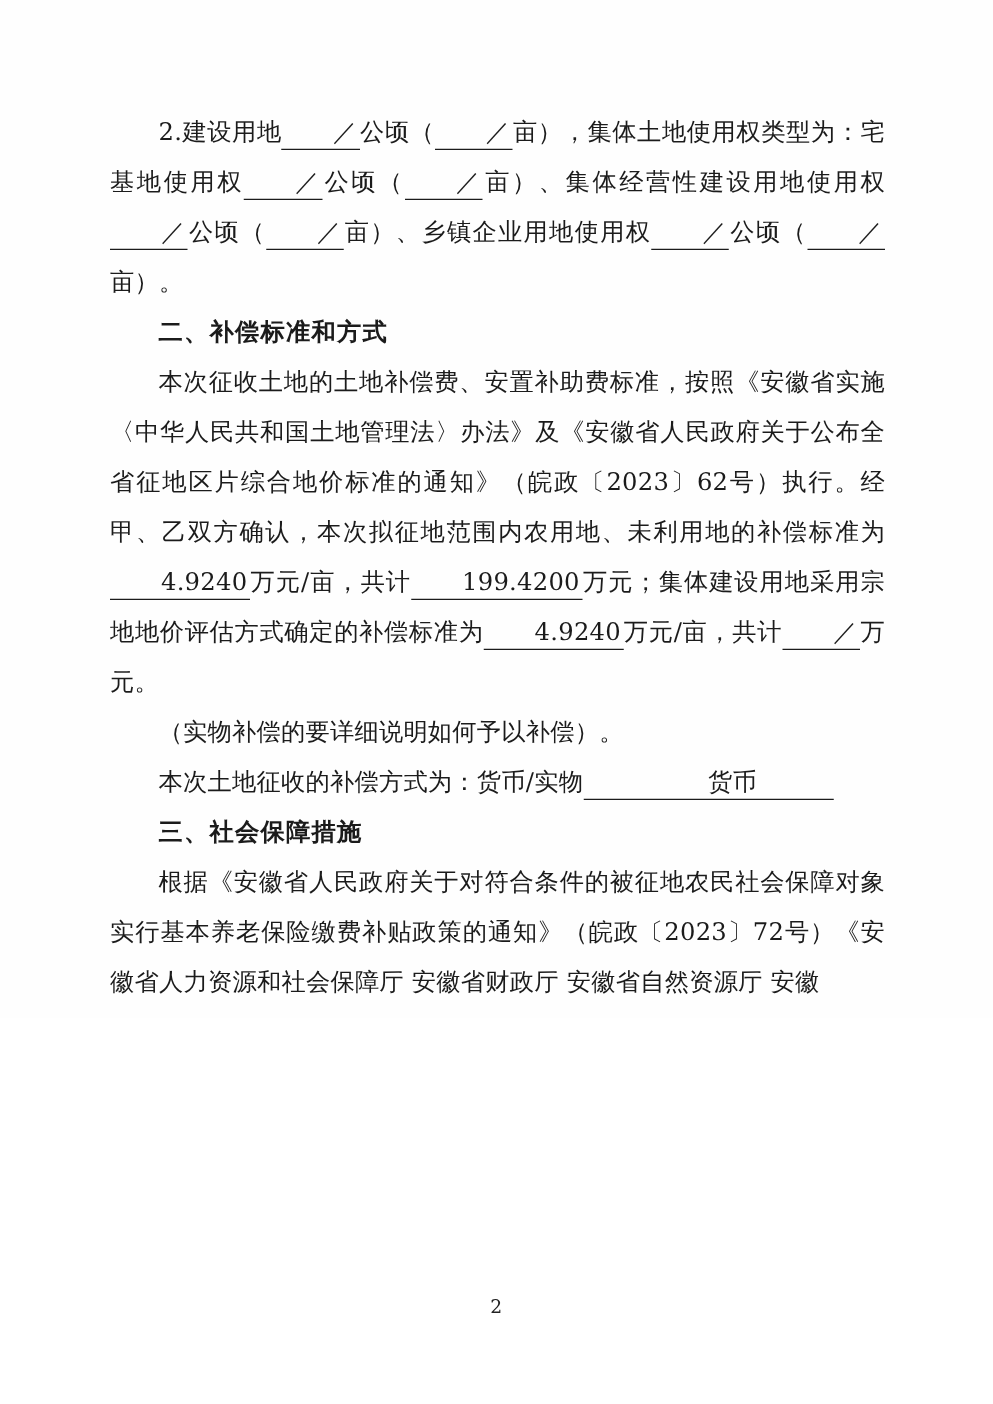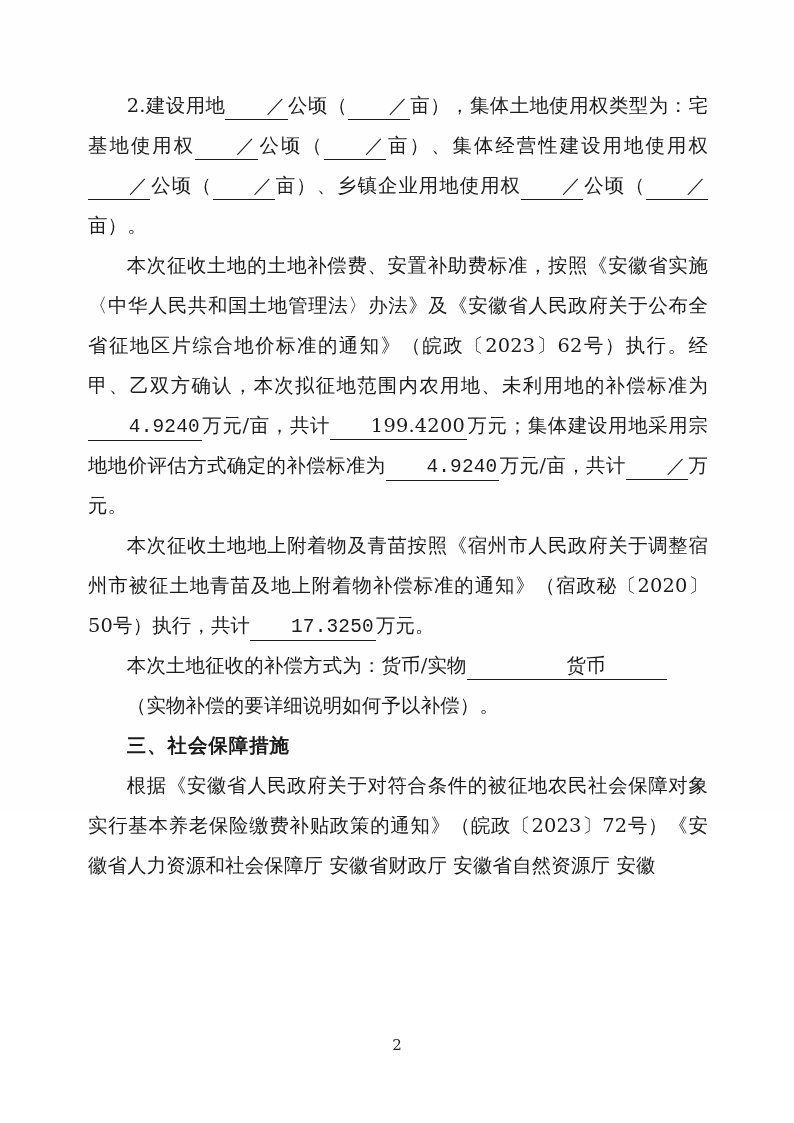--- a/index.html
+++ b/index.html
@@ -55,21 +55,20 @@
     border-bottom: 1.2px solid #1b1b1b;
     text-align: center;
     padding: 0 2px;
     line-height: 26px;
   }
   .u-blank {
     min-width: 26px;
   }
   .u-num {
     min-width: 66px;
-    font-family: Liberation Mono, monospace;
   }
   .u-num-wide {
     min-width: 86px;
   }
   .u-long {
     min-width: 196px;
   }
   .u-longer {
     min-width: 236px;
   }
@@ -89,36 +88,34 @@
 
 <div class="page">
   <div class="content">
 
     <p class="indent">
       <span>2.建设用地</span><span class="fill u-blank">／</span><span>公顷（</span><span class="fill u-blank">／</span><span>亩），集体土地使用权类型为：宅基地使用权</span><span class="fill u-blank">／</span><span>公顷（</span><span class="fill u-blank">／</span><span>亩）、集体经营性建设用地使用权</span><span class="fill u-blank">／</span><span>公顷（</span><span class="fill u-blank">／</span><span>亩）、乡镇企业用地使用权</span><span class="fill u-blank">／</span><span>公顷（</span><span class="fill u-blank">／</span><span>亩）。</span>
     </p>
 
 
 
+    <p class="heading">二、补偿标准和方式</p>
 
     <p class="indent">
       <span>本次征收土地的土地补偿费、安置补助费标准，按照《安徽省实施〈中华人民共和国土地管理法〉办法》及《安徽省人民政府关于公布全省征地区片综合地价标准的通知》（皖政〔2023〕62号）执行。经甲、乙双方确认，本次拟征地范围内农用地、未利用地的补偿标准为</span><span class="fill u-num">4.9240</span><span>万元/亩，共计</span><span class="fill u-num-wide">199.4200</span><span>万元；集体建设用地采用宗地地价评估方式确定的补偿标准为</span><span class="fill u-num">4.9240</span><span>万元/亩，共计</span><span class="fill u-blank">／</span><span>万元。</span>
     </p>
 
-    <p class="indent">
-      <span>本次征收土地地上附着物及青苗按照《宿州市人民政府关于调整宿州市被征土地青苗及地上附着物补偿标准的通知》（宿政秘〔2020〕50号）执行，共计</span><span class="fill u-num">17.3250</span><span>万元。</span>
-    </p>
 
 
+
+    <p class="indent">（实物补偿的要详细说明如何予以补偿）。</p>
 
     <p class="indent">
       <span>本次土地征收的补偿方式为：货币/实物</span><span class="fill u-long">货币</span>
     </p>
-
-    <p class="indent">（实物补偿的要详细说明如何予以补偿）。</p>
 
     <p class="heading">三、社会保障措施</p>
 
     <p class="indent">根据《安徽省人民政府关于对符合条件的被征地农民社会保障对象实行基本养老保险缴费补贴政策的通知》（皖政〔2023〕72号）《安徽省人力资源和社会保障厅 安徽省财政厅 安徽省自然资源厅 安徽</p>
 
   </div>
 
   <div class="page-number">2</div>
 </div>
 

